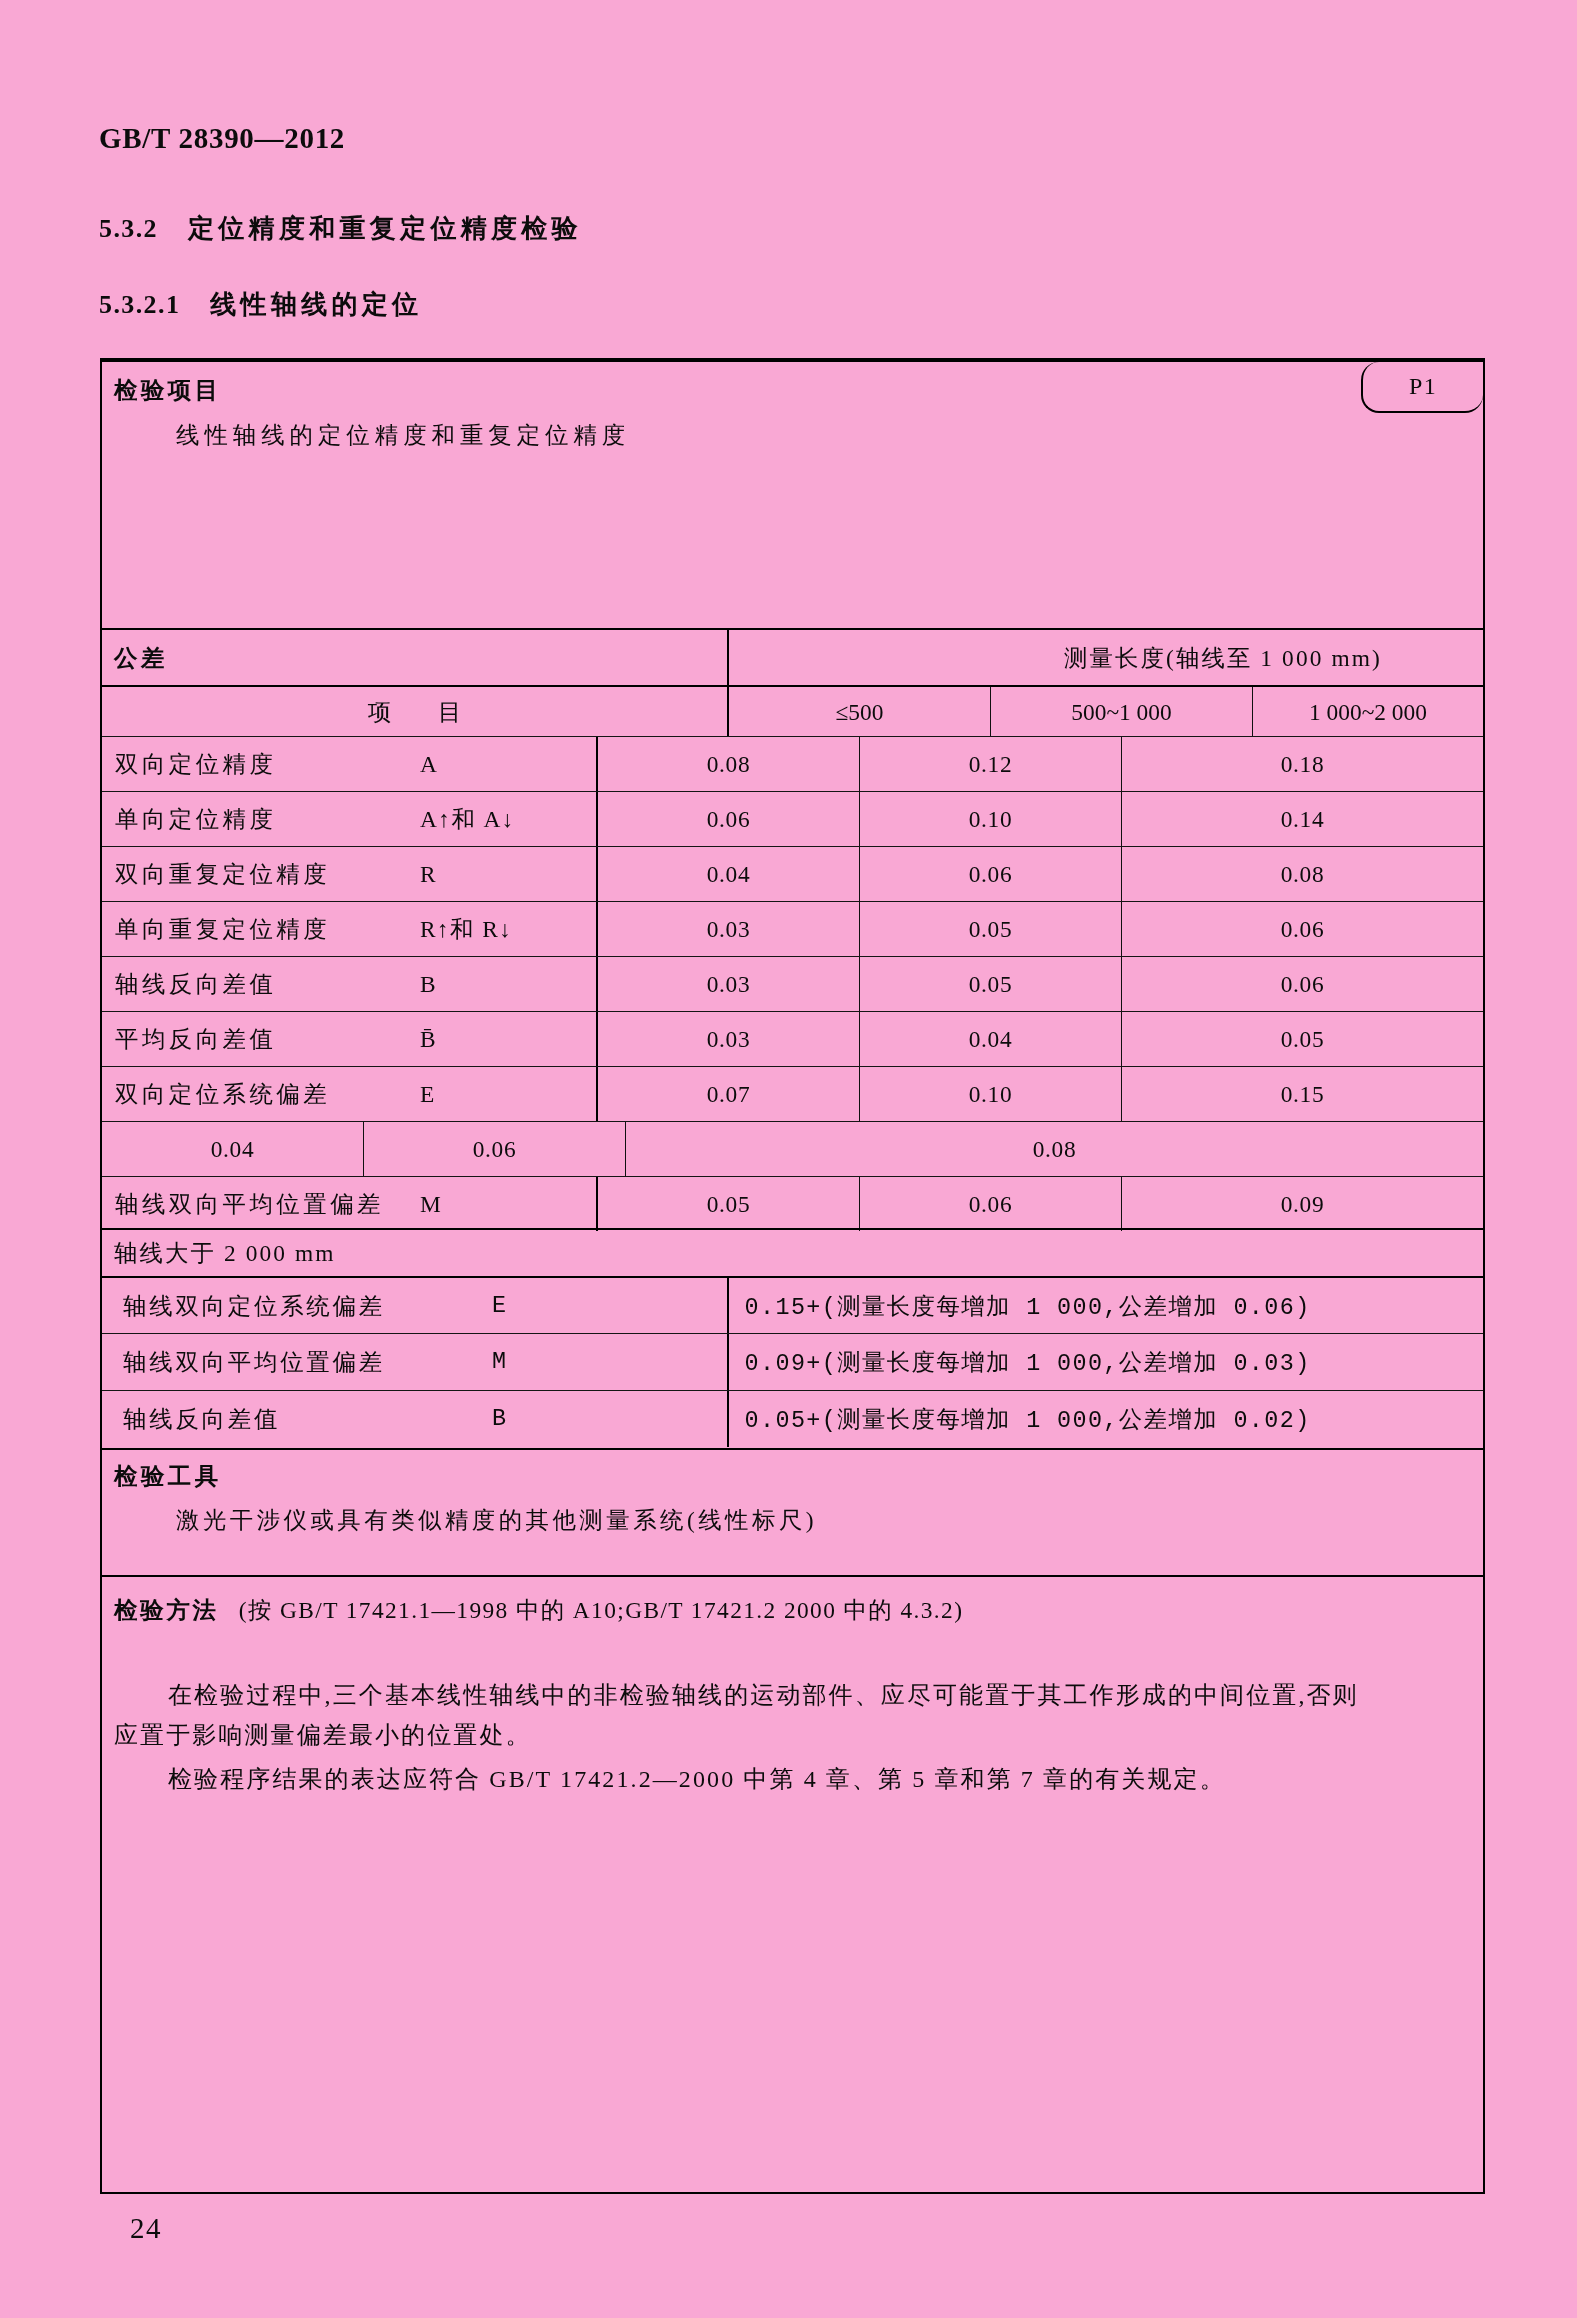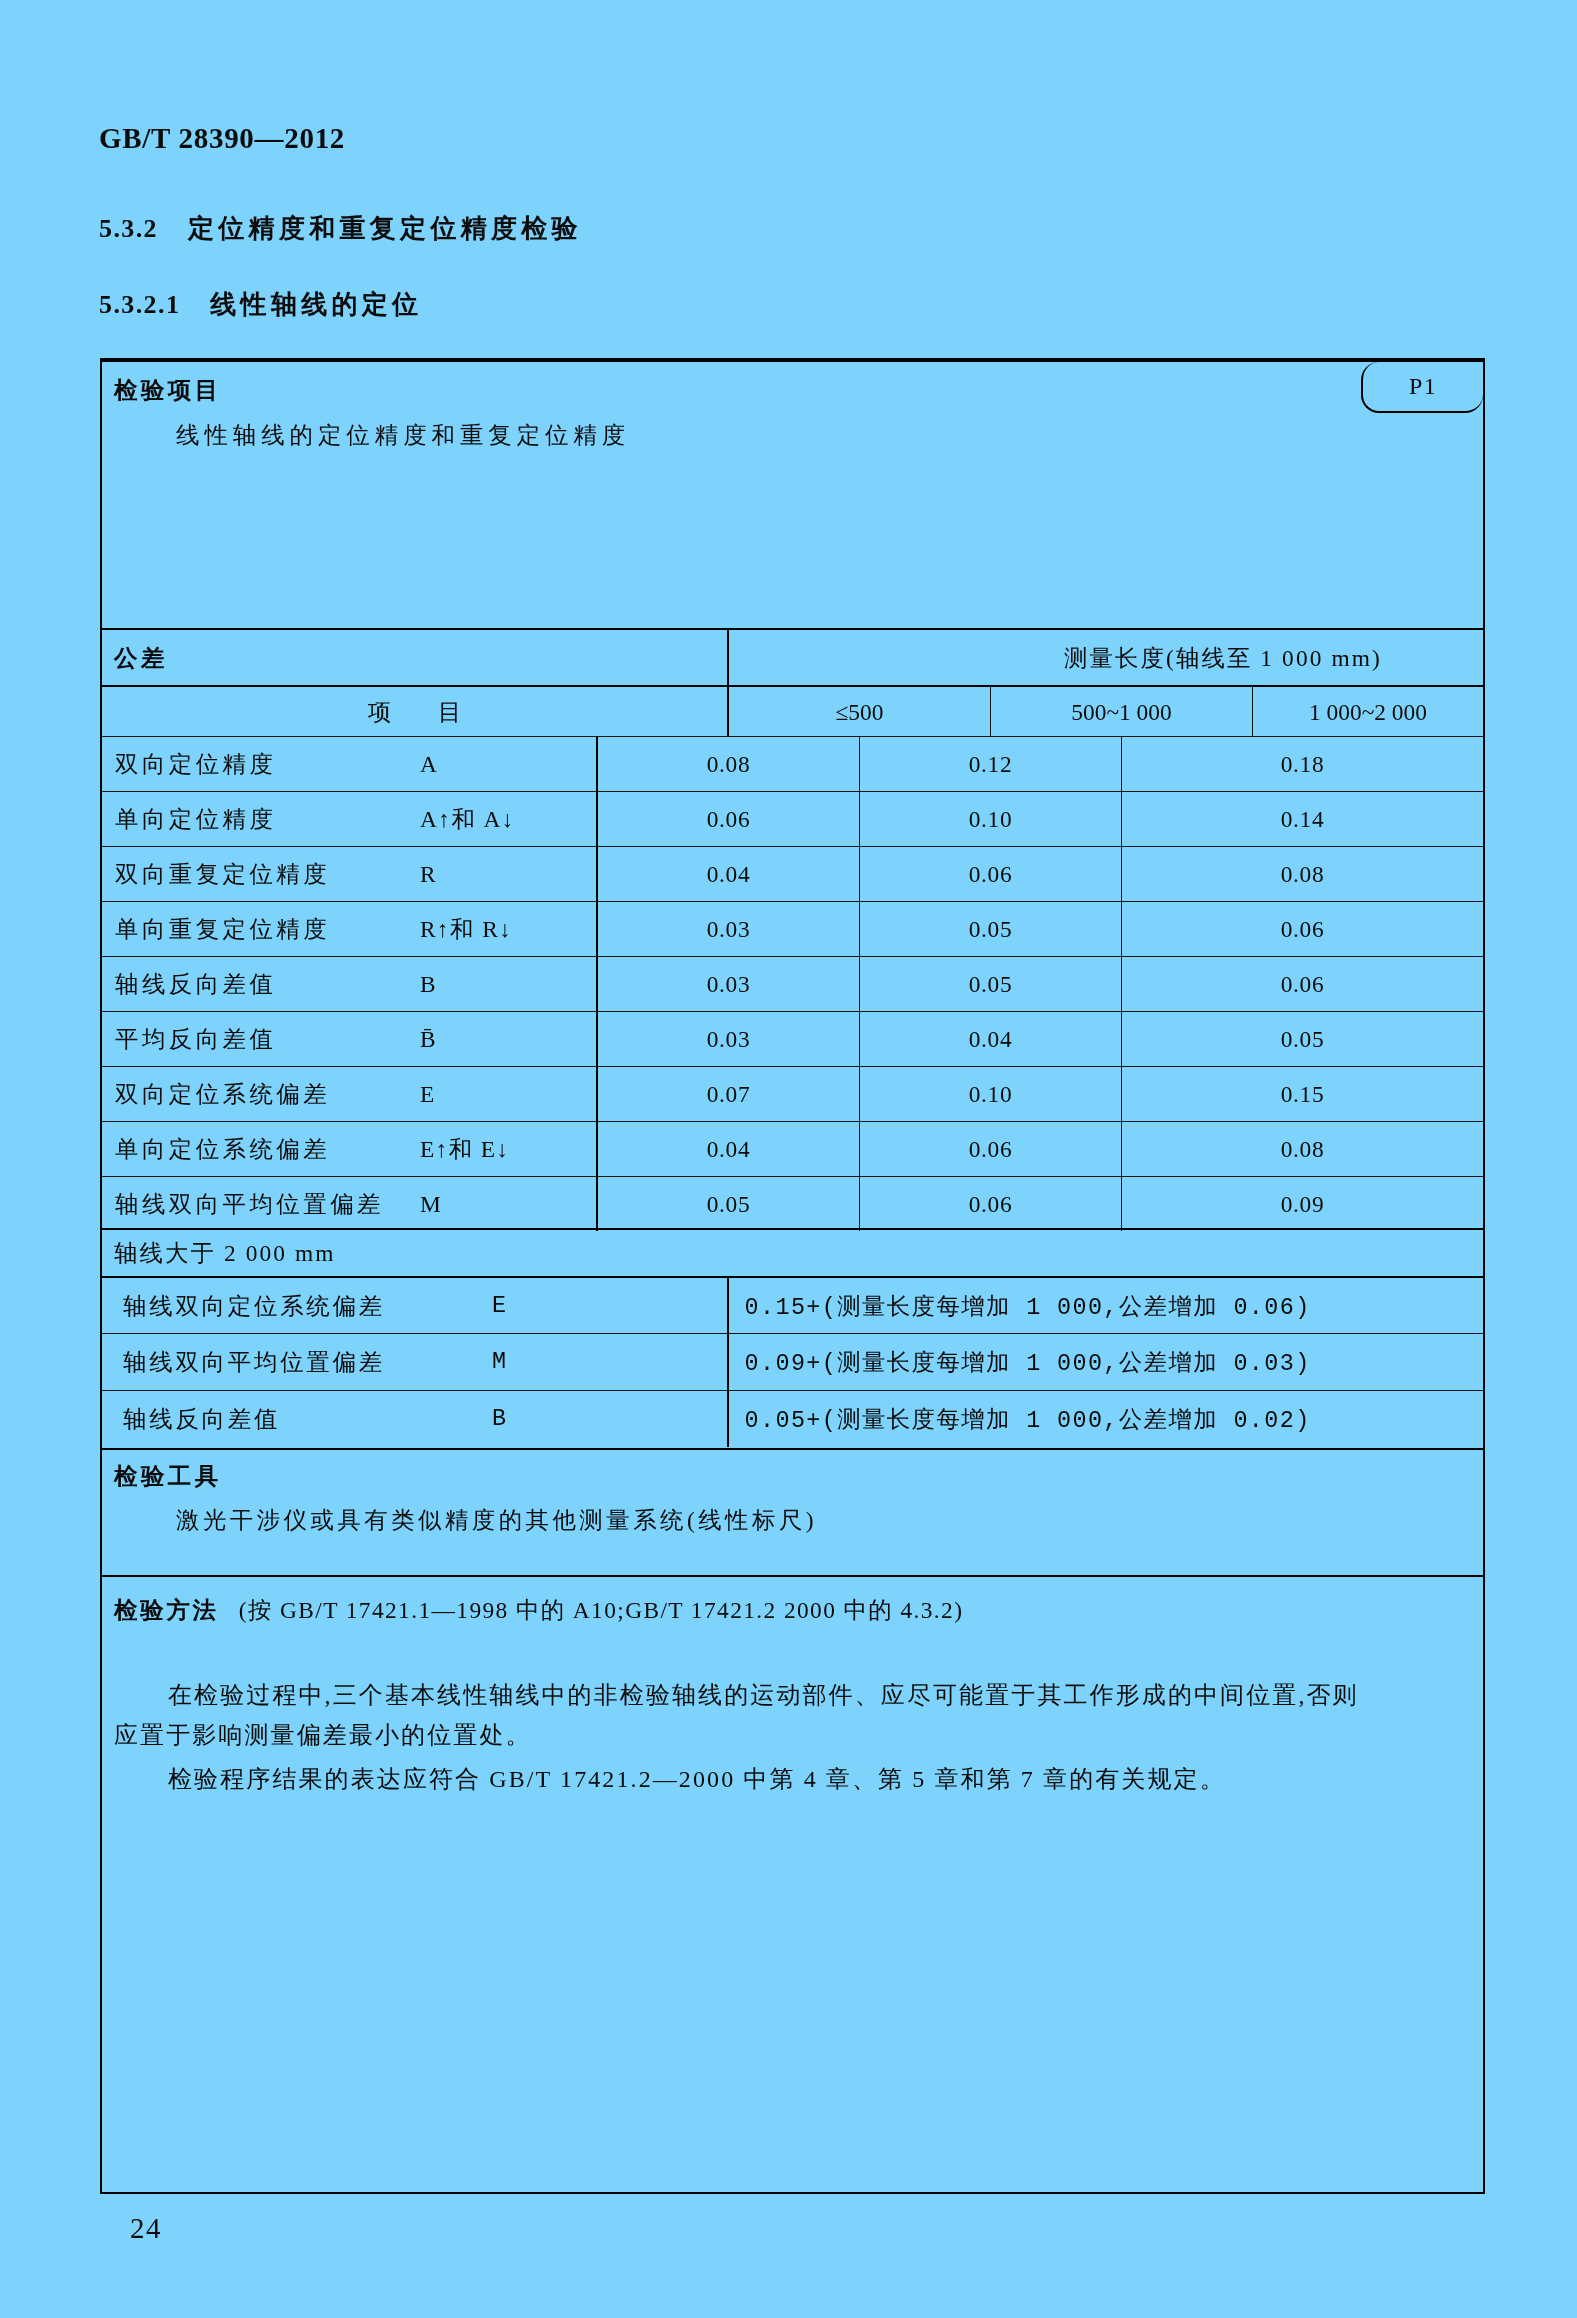--- a/index.html
+++ b/index.html
@@ -2,21 +2,21 @@
 <html style="font-size:11.3px"><head>
 <meta charset="utf-8">
 <style>
   * { box-sizing: border-box; margin: 0; padding: 0; }
   html, body { background: #e8e8e8; }
   body { width: 1577px; }
   .page {
     position: relative;
     width: 1577px;
     height: 2319px;
-    background: #7dd3fc;
+    background: #f9a8d4;
     font-family: "Liberation Serif", "DejaVu Serif", serif;
     color: #0c0c0c;
     overflow: hidden;
   }
   .abs { position: absolute; }
 
   
   .doc-code {
     left: 99px; top: 122px;
     font-size: 29px; font-weight: bold; letter-spacing: 0.7px;
@@ -223,24 +223,20 @@
         <div class="name-cell">
             <span class="rname">双向定位系统偏差</span>
             <span class="rsym">E</span>
           </div>
         <div class="vcell c1">0.07</div>
         <div class="vcell c2">0.10</div>
         <div class="vcell c3">0.15</div>
       </div>
 
       <div class="trow">
-        <div class="name-cell">
-            <span class="rname">单向定位系统偏差</span>
-            <span class="rsym">E↑和 E↓</span>
-          </div>
         <div class="vcell c1">0.04</div>
         <div class="vcell c2">0.06</div>
         <div class="vcell c3">0.08</div>
       </div>
 
       <div class="trow">
         <div class="name-cell">
             <span class="rname">轴线双向平均位置偏差</span>
             <span class="rsym">M</span>
           </div>

